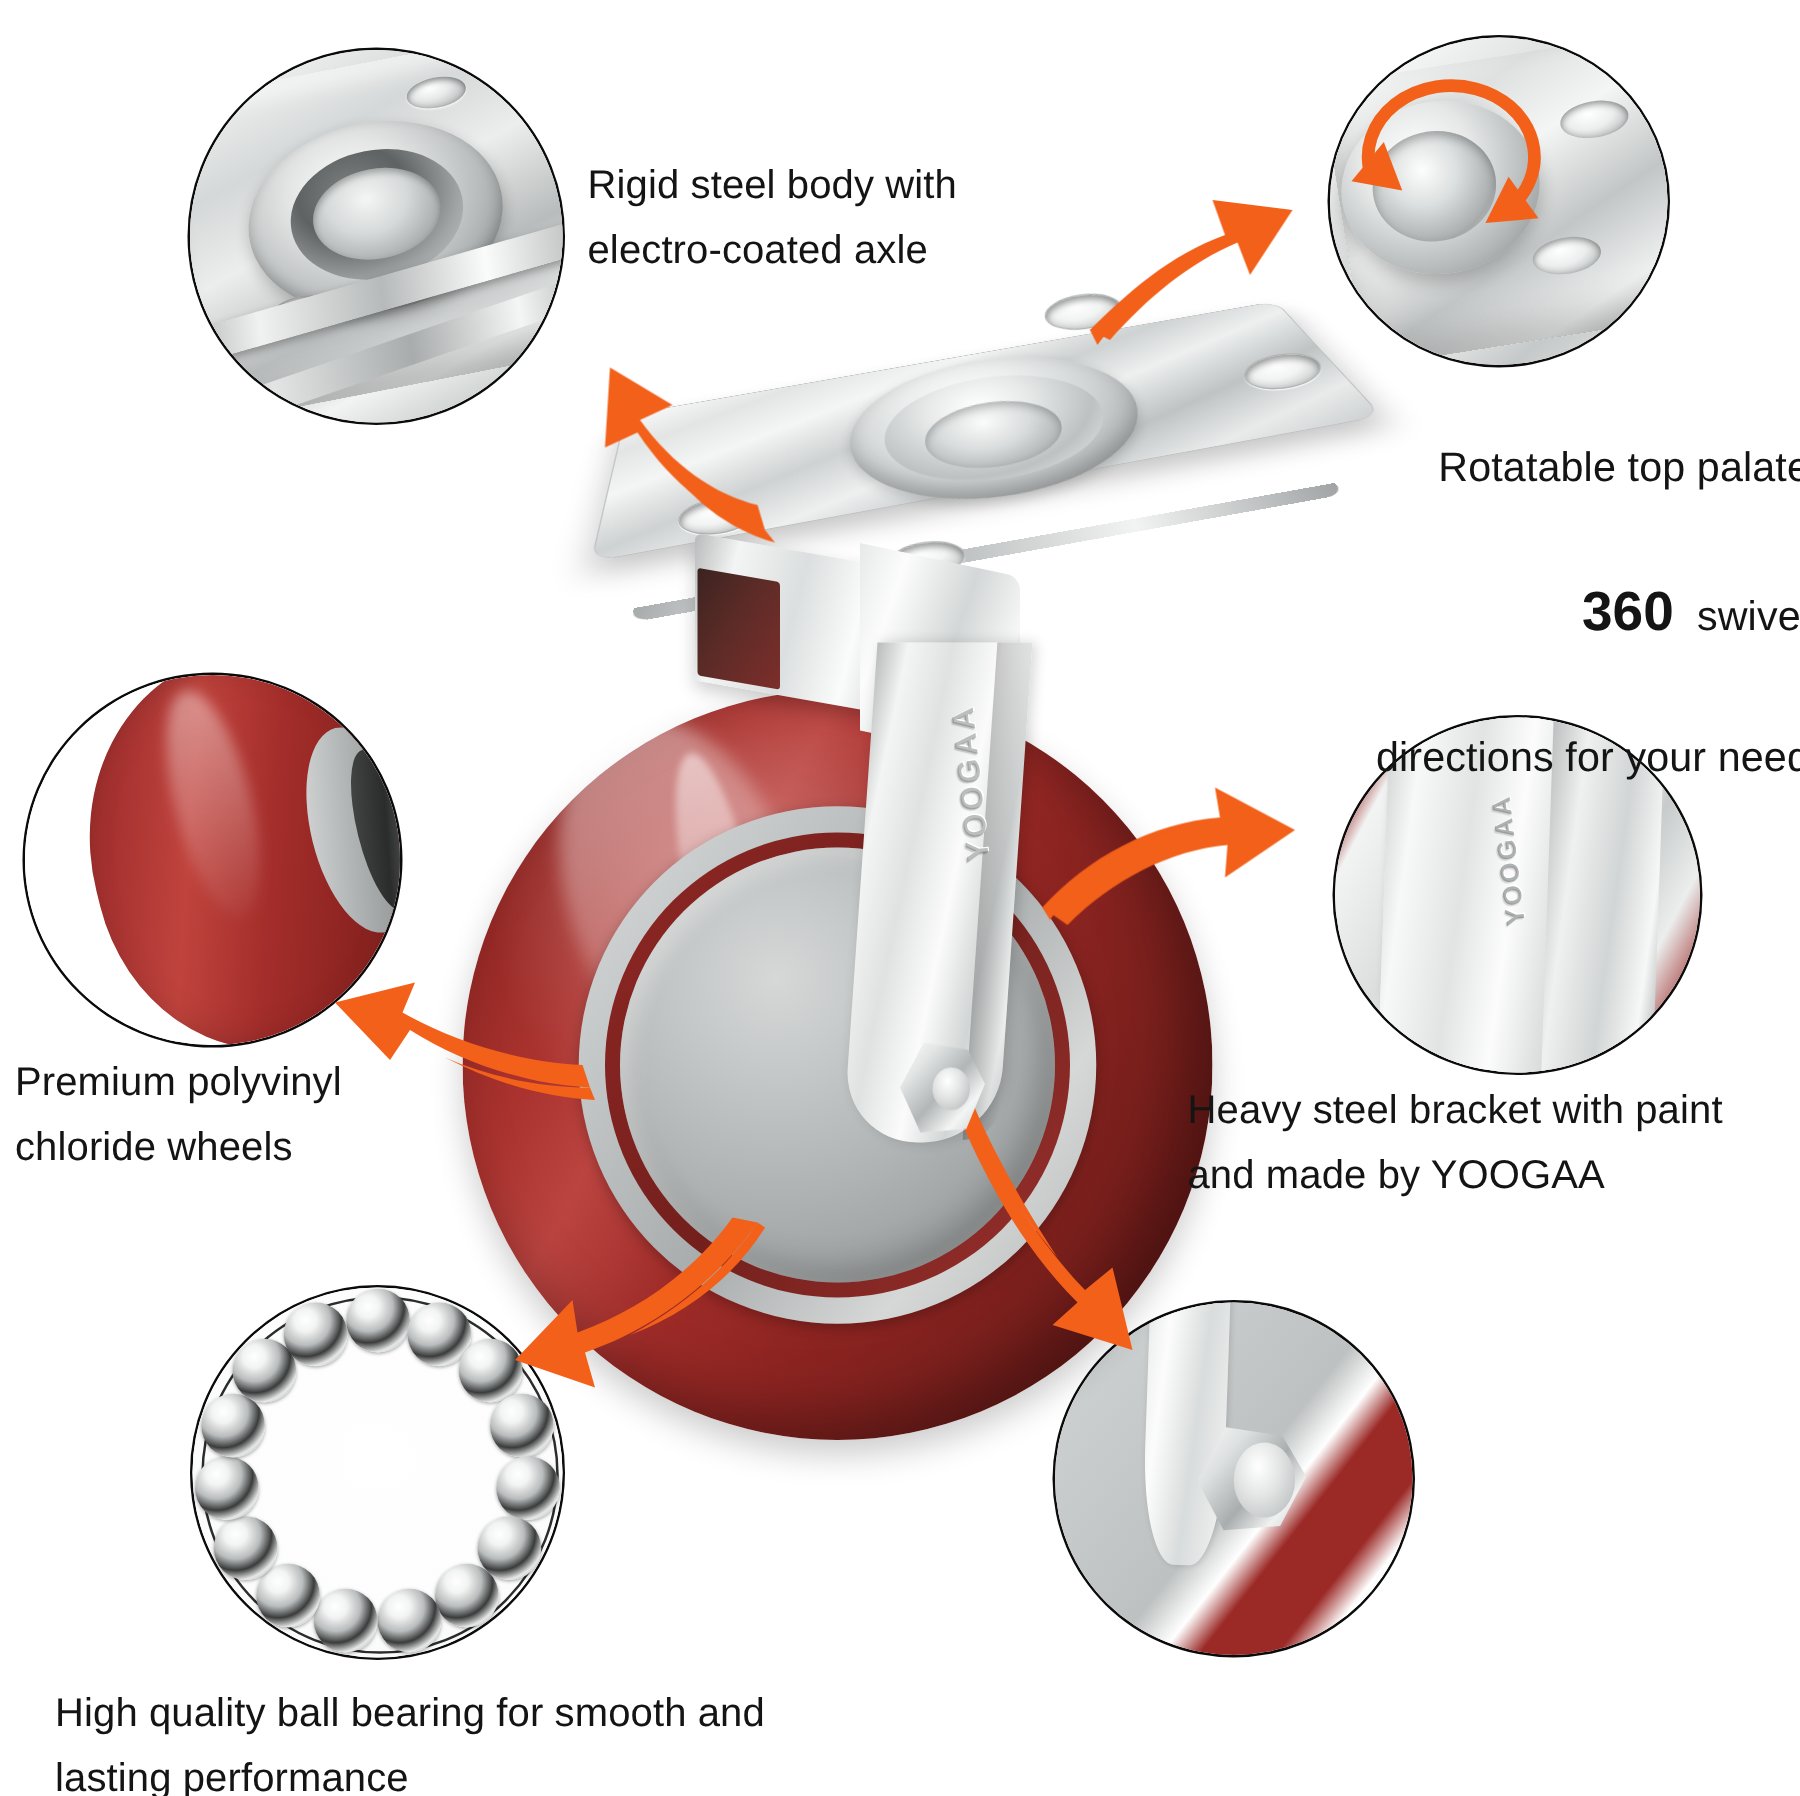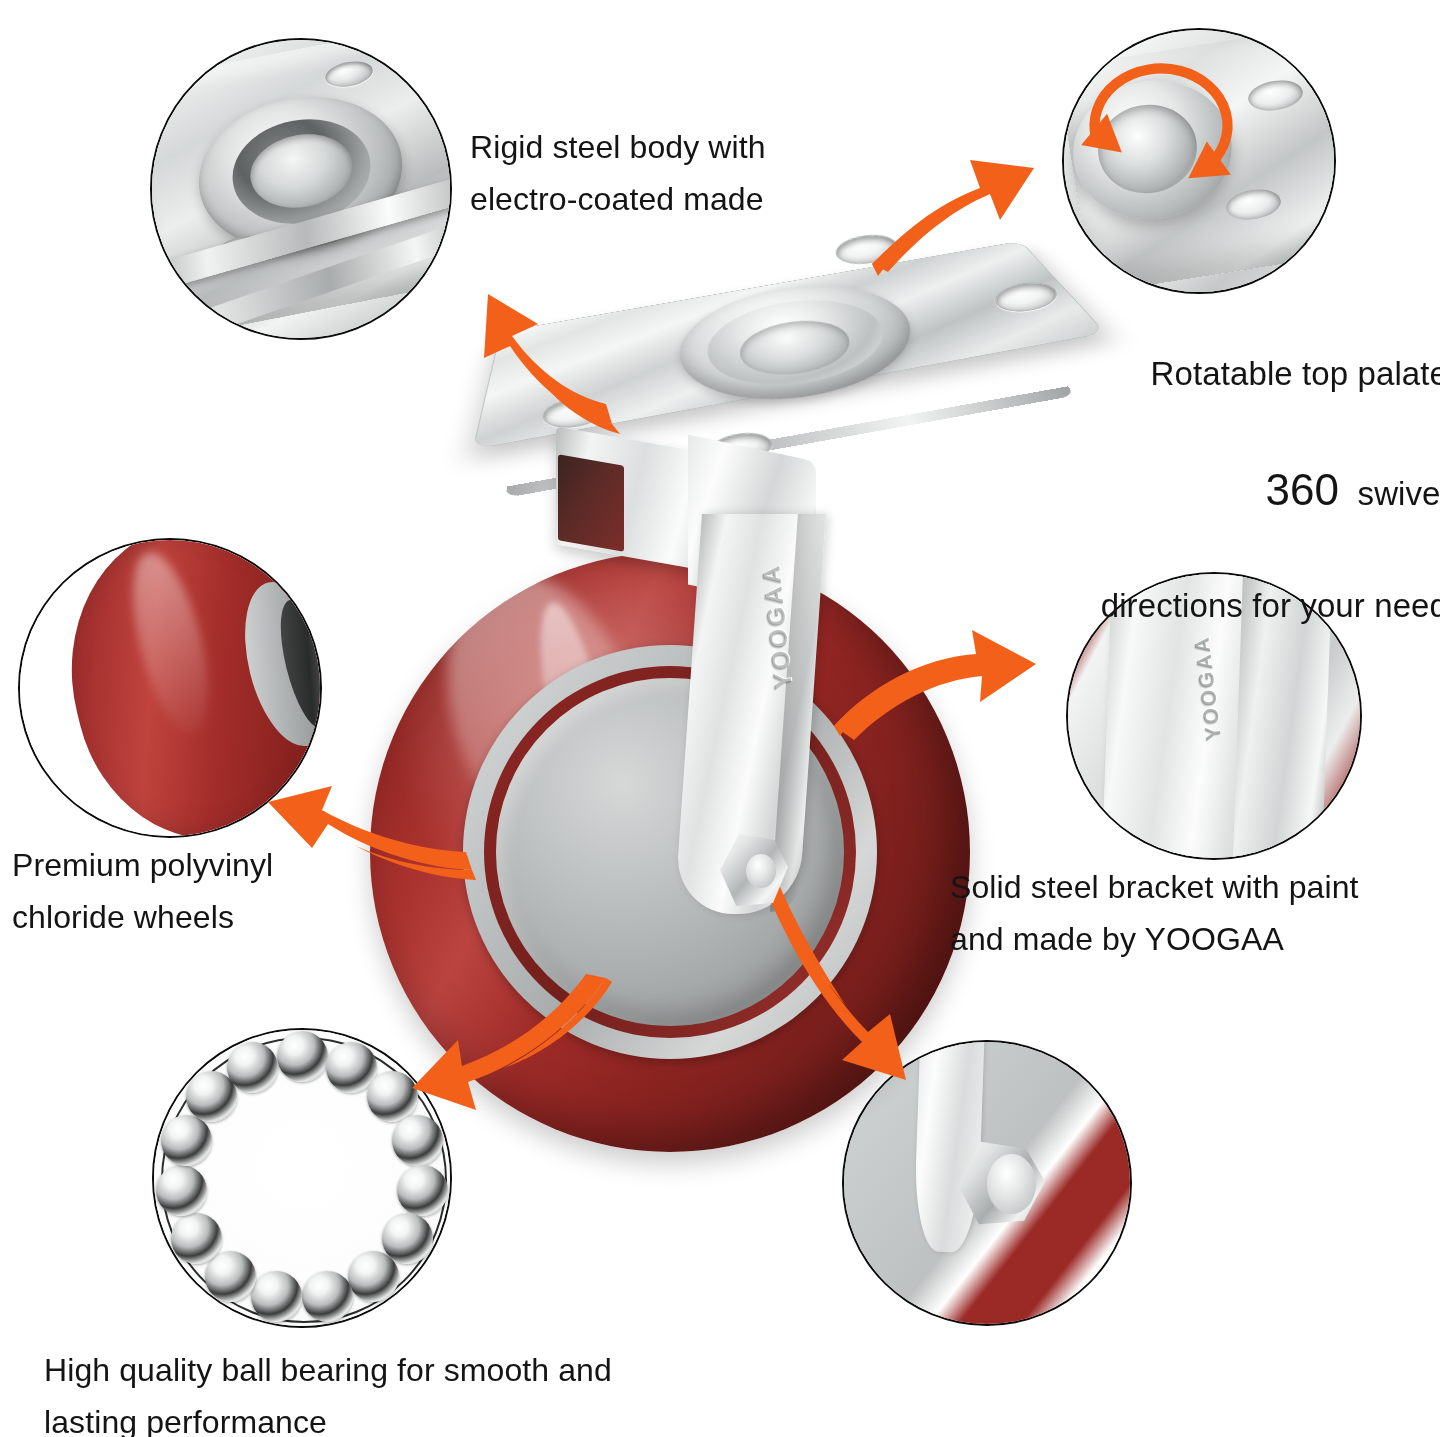--- a/index.html
+++ b/index.html
@@ -19,21 +19,21 @@
   .callout {
     position: absolute;
     font-size: 32px;
     line-height: 1.62;
     color: #141414;
     letter-spacing: .1px;
     white-space: pre-line;
   }
   .callout.big { font-size: 33px; }
   .callout .num {
-    font-size: 44px; font-weight: normal; letter-spacing: 0;
+    font-size: 44px; font-weight: bold; letter-spacing: 0;
   }
   #txt-rigid      { left: 470px;  top: 122px;  width: 420px; }
   #txt-rotatable  { left: 1068px; top: 294px;  width: 380px; text-align: right; }
   #txt-premium    { left: 12px;   top: 840px;  width: 330px; }
   #txt-solid      { left: 950px;  top: 862px;  width: 490px; }
   #txt-bearing    { left: 44px;   top: 1345px; width: 690px; }
   #txt-axle       { left: 782px;  top: 1345px; width: 480px; }
 
   .rot-line { display:block; }
   .rot-mid  { display:block; white-space: nowrap; }
@@ -561,31 +561,31 @@
 
   <div class="arrow" id="arrow-axle">
     <svg width="190" height="230" viewBox="0 0 190 230">
       <path d="M8 4 C28 48 58 104 104 152 L126 134 L142 200 L78 180 L98 162
                C52 116 22 58 2 10 Z" fill="#F2601A"></path>
       <path d="M8 4 C24 42 48 86 82 126 C52 80 28 36 14 2 Z" fill="#F2601A"></path>
     </svg>
   </div>
 
   <div class="callout" id="txt-rigid">Rigid steel body with
-electro-coated made</div>
+electro-coated axle</div>
 
   <div class="callout big" id="txt-rotatable">
     <span class="rot-line">Rotatable top palate</span>
     <span class="rot-mid"><span class="num">360</span>&nbsp; <span>swivel</span></span>
     <span class="rot-line">directions for your need</span>
   </div>
 
   <div class="callout" id="txt-premium">Premium polyvinyl
 chloride wheels</div>
 
-  <div class="callout" id="txt-solid">Solid steel bracket with paint
+  <div class="callout" id="txt-solid">Heavy steel bracket with paint
 and made by YOOGAA</div>
 
   <div class="callout" id="txt-bearing">High quality ball bearing for smooth and
 lasting performance</div>
 
 
 </div>
 
 </body></html>

